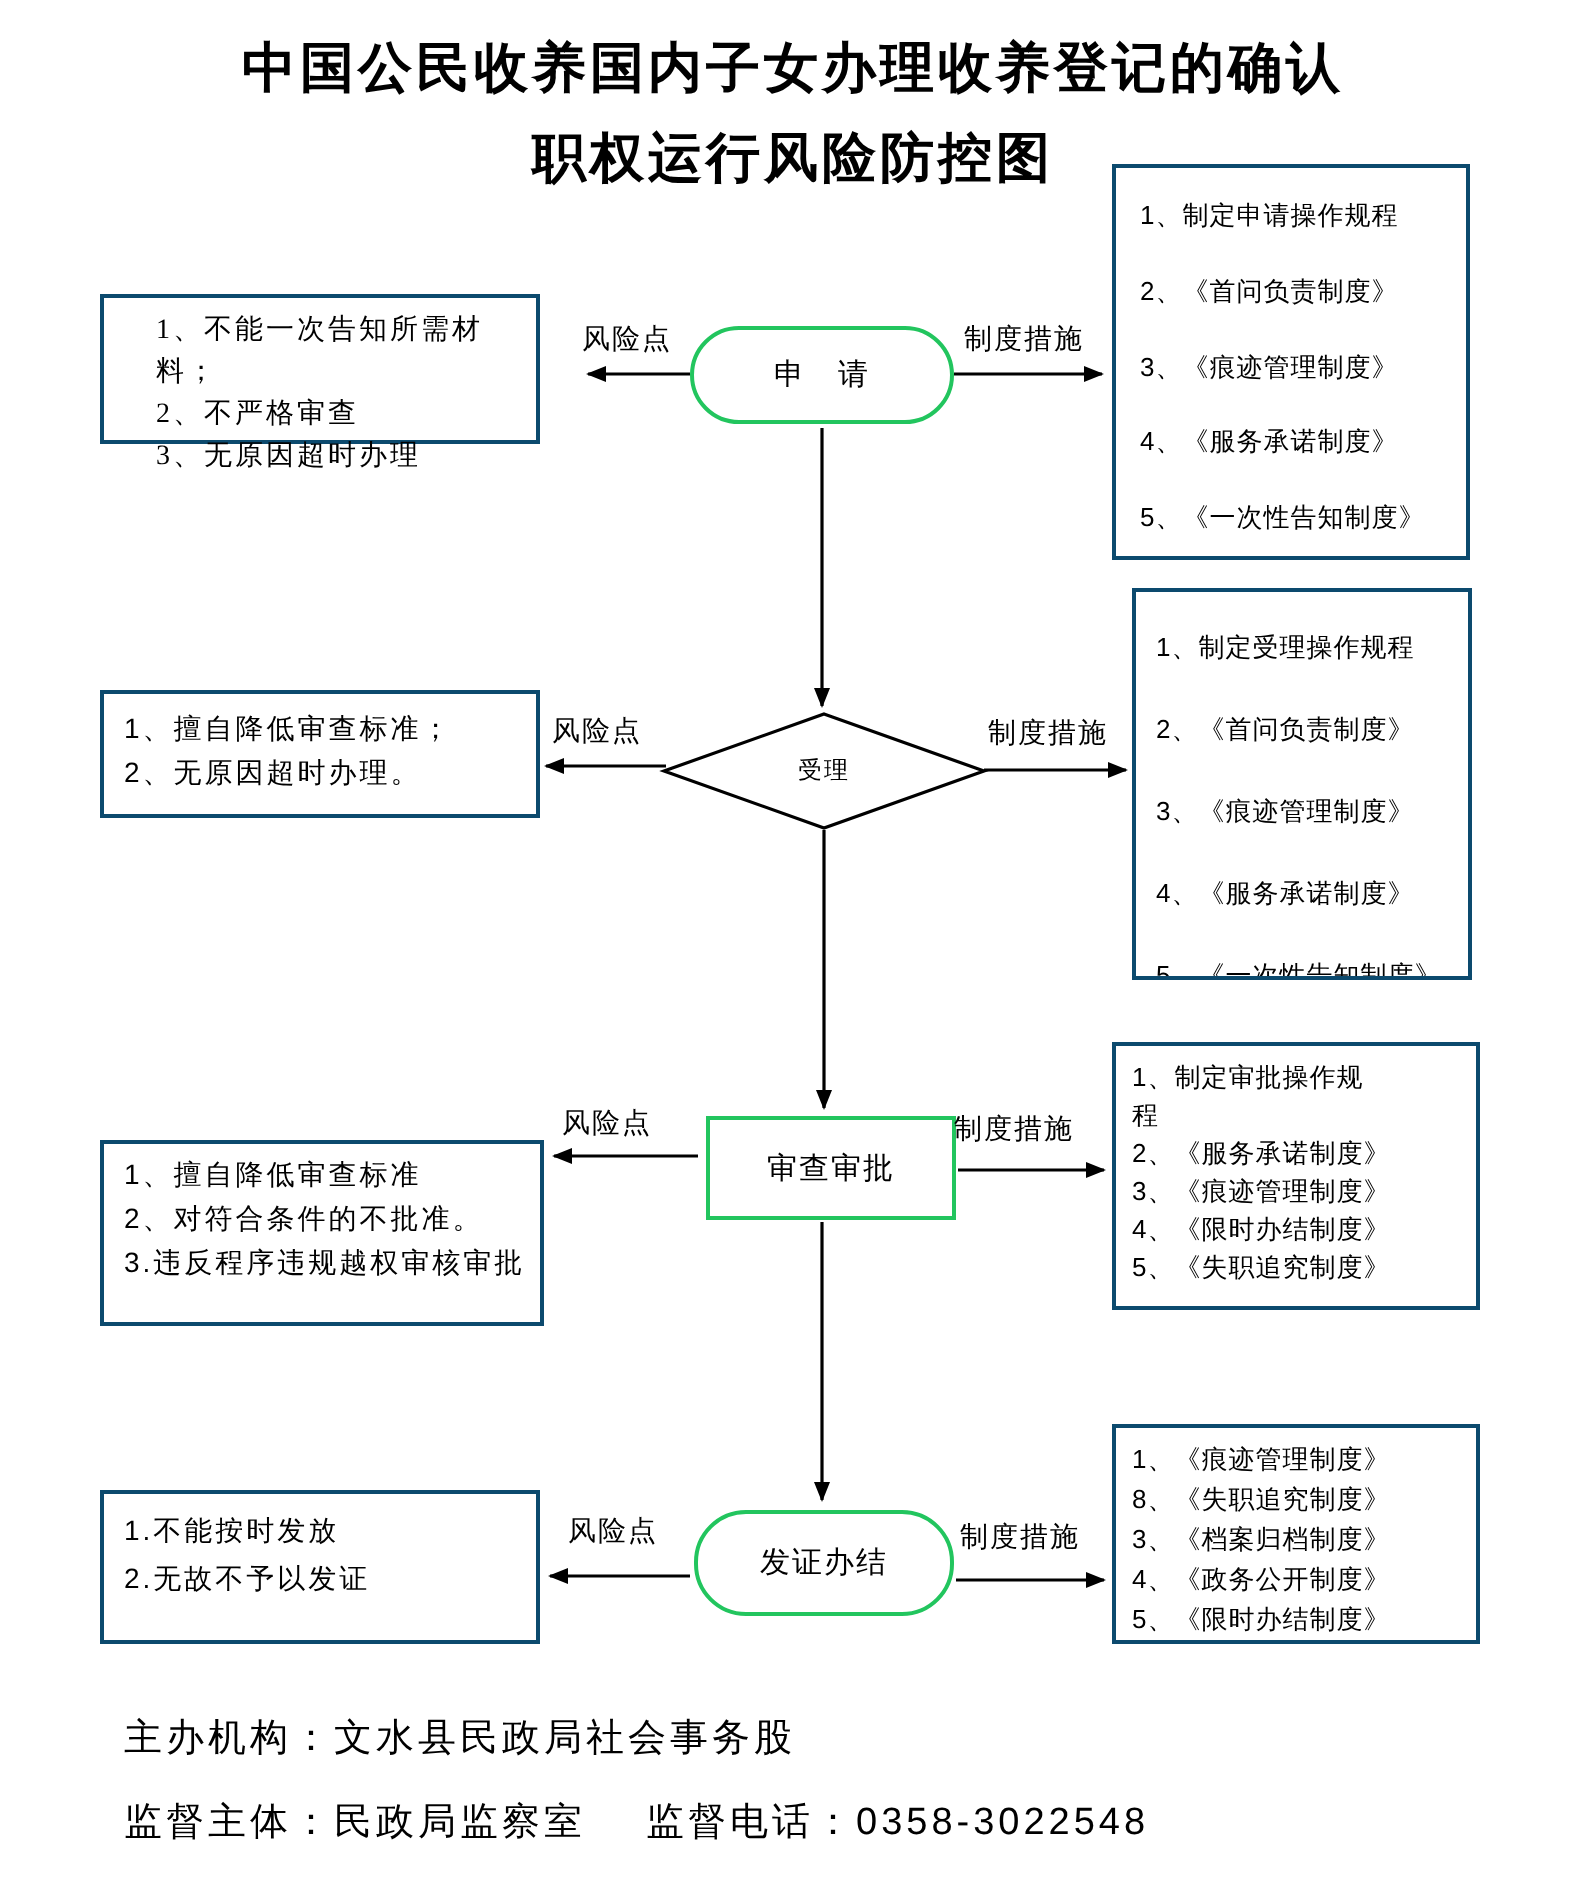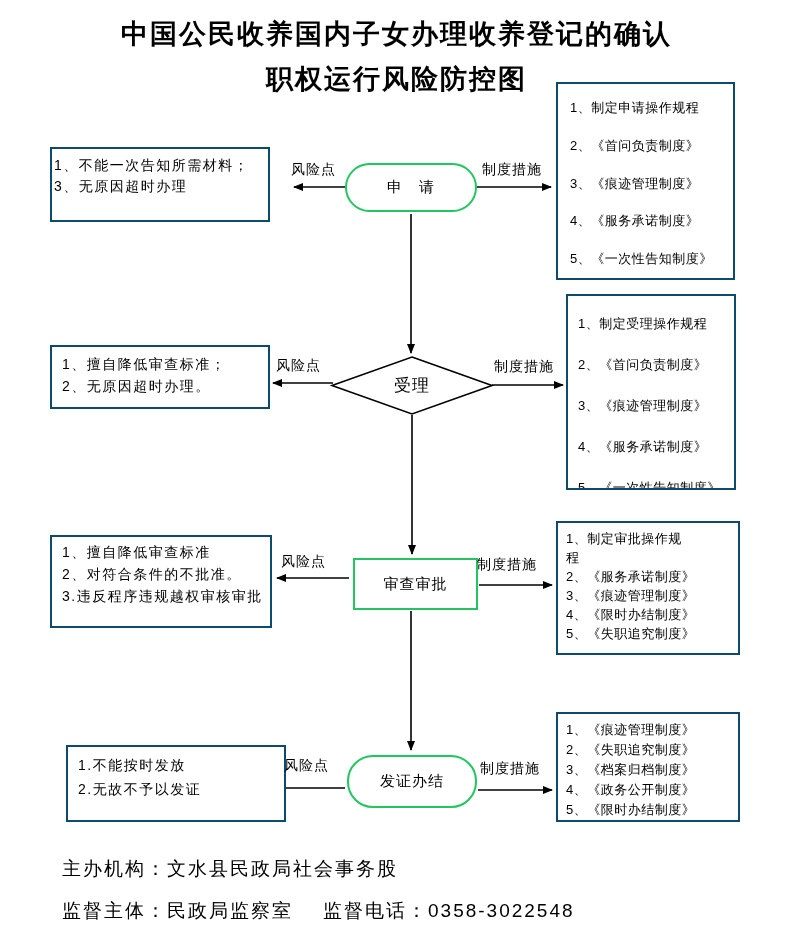--- a/index.html
+++ b/index.html
@@ -20,33 +20,33 @@
   .risk-box .ln{white-space:normal;}
   .measure-box{font-size:13px;letter-spacing:0.5px;}
   .step{
     display:flex;align-items:center;justify-content:center;
     font-size:15px;letter-spacing:1px;background:#fff;border:2px solid #22c55e;
     box-sizing:border-box;
   }
   .stadium{border-radius:26px;}
   .diamond-label{
     display:flex;align-items:center;justify-content:center;
-    font-size:17px;letter-spacing:1px;background:transparent;border:none;text-align:right;
+    font-size:12px;letter-spacing:1px;background:transparent;border:none;text-align:right;
   }
   .rb1{display:flex;flex-direction:column;justify-content:space-between;
        padding:15px 4px 10px 12px;}
   .rb2{padding:19px 4px 0 10px;overflow:hidden;}
   .rb2 .ln{margin-bottom:27px;height:14px;}
   .rb3{padding:6px 4px 0 8px;line-height:19px;}
   .rb3 .wrap-tight{display:block;width:122px;}
   .rb4{padding:6px 4px 13px 8px;line-height:20px;}
-  .lb1{padding:6px 6px 0 2px;line-height:21px;}
+  .lb1{padding:6px 6px 0 26px;line-height:21px;font-family:Liberation Serif, serif;}
   .lb2{padding:6px 6px 0 10px;line-height:22px;}
-  .lb3{padding:4px 6px 0 10px;line-height:22px;}
-  .lb4{padding:6px 6px 0 10px;line-height:24px;margin-left:16px;}
+  .lb3{padding:4px 6px 0 10px;line-height:22px;margin-top:35px;}
+  .lb4{padding:6px 6px 0 10px;line-height:24px;}
   .footer-line{font-size:19px;letter-spacing:2px;white-space:nowrap;}
   .footer-phone{margin-left:30px;}
 </style>
 </head>
 <body>
 
 <div class="page">
 
   <svg class="layer-svg" width="793" height="940" viewBox="0 0 793 940">
     <defs>
@@ -72,20 +72,21 @@
     <line x1="478" y1="790" x2="552" y2="790" stroke="#000" stroke-width="1.6" marker-end="url(#ah)"></line>
   </svg>
 
   <div class="abs title">
     <div>中国公民收养国内子女办理收养登记的确认</div>
     <div>职权运行风险防控图</div>
   </div>
 
   <div class="abs box risk-box lb1" style="left:50px;top:147px;width:220px;height:75px;">
     <div class="ln">1、不能一次告知所需材料；</div>
+    <div class="ln">2、不严格审查</div>
     <div class="ln">3、无原因超时办理</div>
   </div>
   <div class="abs side-label" style="left:291px;top:161px;">风险点</div>
   <div class="abs step stadium" style="left:345px;top:163px;width:132px;height:49px;">申　请</div>
   <div class="abs side-label" style="left:482px;top:161px;">制度措施</div>
   <div class="abs box measure-box rb1" style="left:556px;top:82px;width:179px;height:198px;">
     <div class="ln">1、制定申请操作规程</div>
     <div class="ln">2、《首问负责制度》</div>
     <div class="ln">3、《痕迹管理制度》</div>
     <div class="ln">4、《服务承诺制度》</div>
@@ -125,21 +126,21 @@
 
   <div class="abs box risk-box lb4" style="left:50px;top:745px;width:220px;height:77px;">
     <div class="ln">1.不能按时发放</div>
     <div class="ln">2.无故不予以发证</div>
   </div>
   <div class="abs side-label" style="left:284px;top:757px;">风险点</div>
   <div class="abs step stadium" style="left:347px;top:755px;width:130px;height:53px;">发证办结</div>
   <div class="abs side-label" style="left:480px;top:760px;">制度措施</div>
   <div class="abs box measure-box rb4" style="left:556px;top:712px;width:184px;height:110px;">
     <div class="ln">1、《痕迹管理制度》</div>
-    <div class="ln">2、《失职追究制度》</div>
+    <div class="ln">8、《失职追究制度》</div>
     <div class="ln">3、《档案归档制度》</div>
     <div class="ln">4、《政务公开制度》</div>
     <div class="ln">5、《限时办结制度》</div>
   </div>
 
   <div class="abs footer-line" style="left:62px;top:856px;">主办机构：文水县民政局社会事务股</div>
   <div class="abs footer-line" style="left:62px;top:898px;">
     <span>监督主体：民政局监察室</span><span class="footer-phone">监督电话：0358-3022548</span>
   </div>
 

